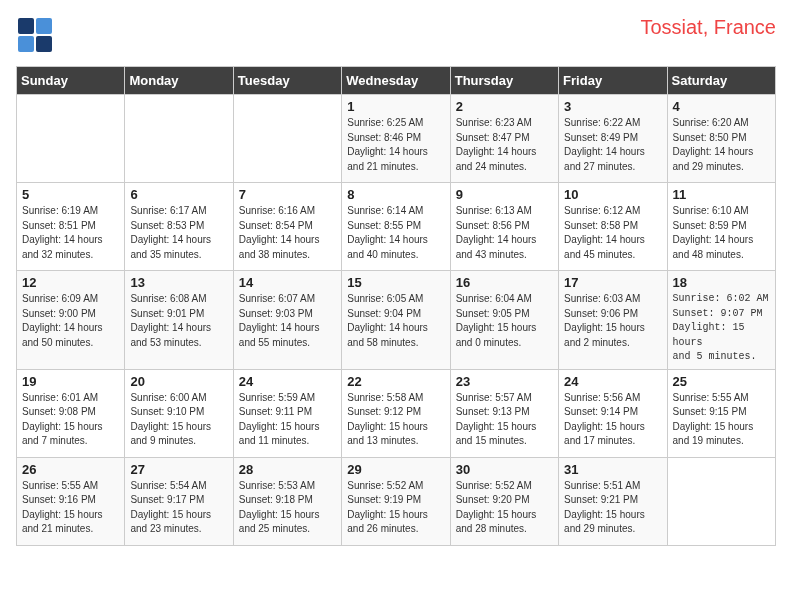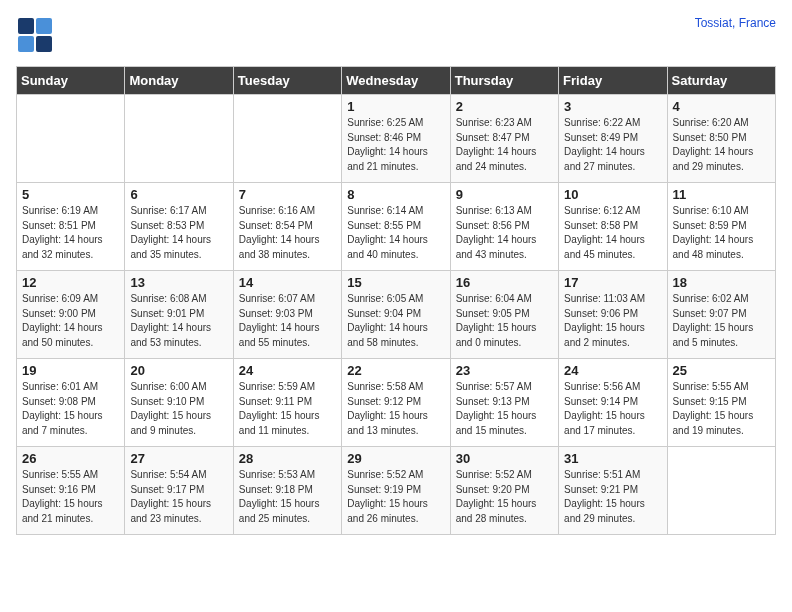--- a/index.html
+++ b/index.html
@@ -23,22 +23,22 @@
     }
     .title-block {
       text-align: right;
     }
     .month-year {
       font-size: 32px;
       font-weight: bold;
       color: #222;
     }
     .location {
-      font-size: 12px;
-      color: #1d4ed8;
+      font-size: 20px;
+      color: #ef4444;
     }
     table {
       width: 100%;
       border-collapse: collapse;
       table-layout: fixed;
     }
     thead tr th {
       background: #404040;
       color: #fff;
       font-size: 13px;
@@ -222,28 +222,28 @@
         </td>
         <td>
           <div class="day-num">16</div>
           <div class="day-info" style="white-space: pre-line;">Sunrise: 6:04 AM
 Sunset: 9:05 PM
 Daylight: 15 hours
 and 0 minutes.</div>
         </td>
         <td>
           <div class="day-num">17</div>
-          <div class="day-info" style="white-space: pre-line;">Sunrise: 11:03 AM
+          <div class="day-info" style="white-space: pre-line;">Sunrise: 6:03 AM
 Sunset: 9:06 PM
 Daylight: 15 hours
 and 2 minutes.</div>
         </td>
         <td>
           <div class="day-num">18</div>
-          <div class="day-info" style="white-space: pre-line;">Sunrise: 6:02 AM
+          <div class="day-info" style="white-space: pre-line; font-family: Liberation Mono, monospace;">Sunrise: 6:02 AM
 Sunset: 9:07 PM
 Daylight: 15 hours
 and 5 minutes.</div>
         </td>
       </tr>
       <tr>
         <td>
           <div class="day-num">19</div>
           <div class="day-info" style="white-space: pre-line;">Sunrise: 6:01 AM
 Sunset: 9:08 PM

